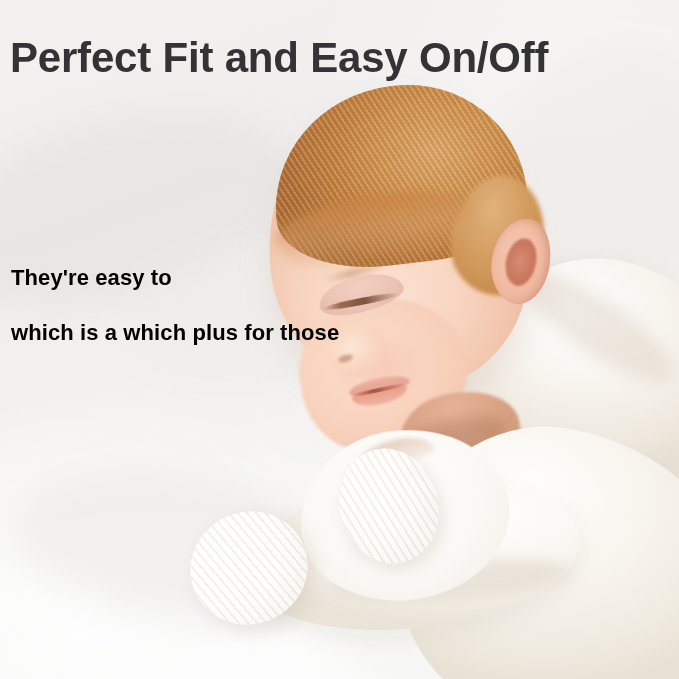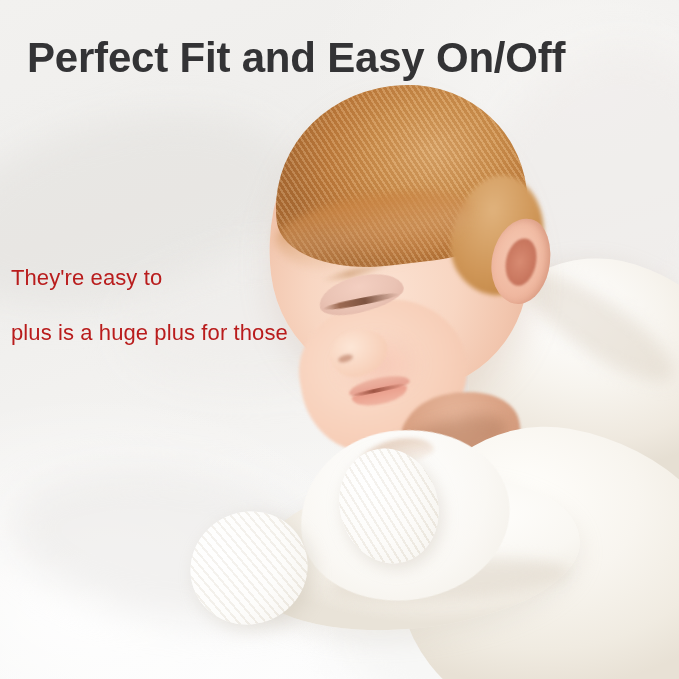--- a/index.html
+++ b/index.html
@@ -343,43 +343,43 @@
     width: 78px; height: 26px;
     border-radius: 50% 50% 44% 44% / 72% 72% 28% 28%;
     background: linear-gradient(180deg, rgba(214,176,148,0.55) 0%, rgba(236,214,196,0.2) 100%);
     transform: rotate(-14deg);
     filter: blur(2px);
   }
 
   
   .headline {
     position: absolute;
-    left: 27px;
+    left: 10px;
     top: 36px;
     margin: 0;
     font-size: 42px;
     font-weight: 700;
     line-height: 1.05;
     letter-spacing: -0.2px;
     color: #333335;
     white-space: nowrap;
   }
   .body-copy {
     position: absolute;
     left: 11px;
     top: 250px;
     margin: 0;
     padding: 0;
     list-style: none;
   }
   .body-copy li {
     font-size: 22px;
-    font-weight: 400;
+    font-weight: 700;
     line-height: 55px;
-    color: #b91c1c;
+    color: #000000;
     white-space: nowrap;
     letter-spacing: 0.1px;
   }
 </style>
 </head>
 <body>
 
 <div id="stage">
 
   <div class="photo">
@@ -428,16 +428,16 @@
       <div class="mitten m-left">
         <div class="ribs"></div>
       </div>
     </div>
   </div>
 
   <h1 class="headline">Perfect Fit and Easy On/Off</h1>
 
   <ul class="body-copy">
     <li>They're easy to</li>
-    <li>plus is a huge plus for those</li>
+    <li>which is a which plus for those</li>
   </ul>
 
 </div>
 
 </body></html>

